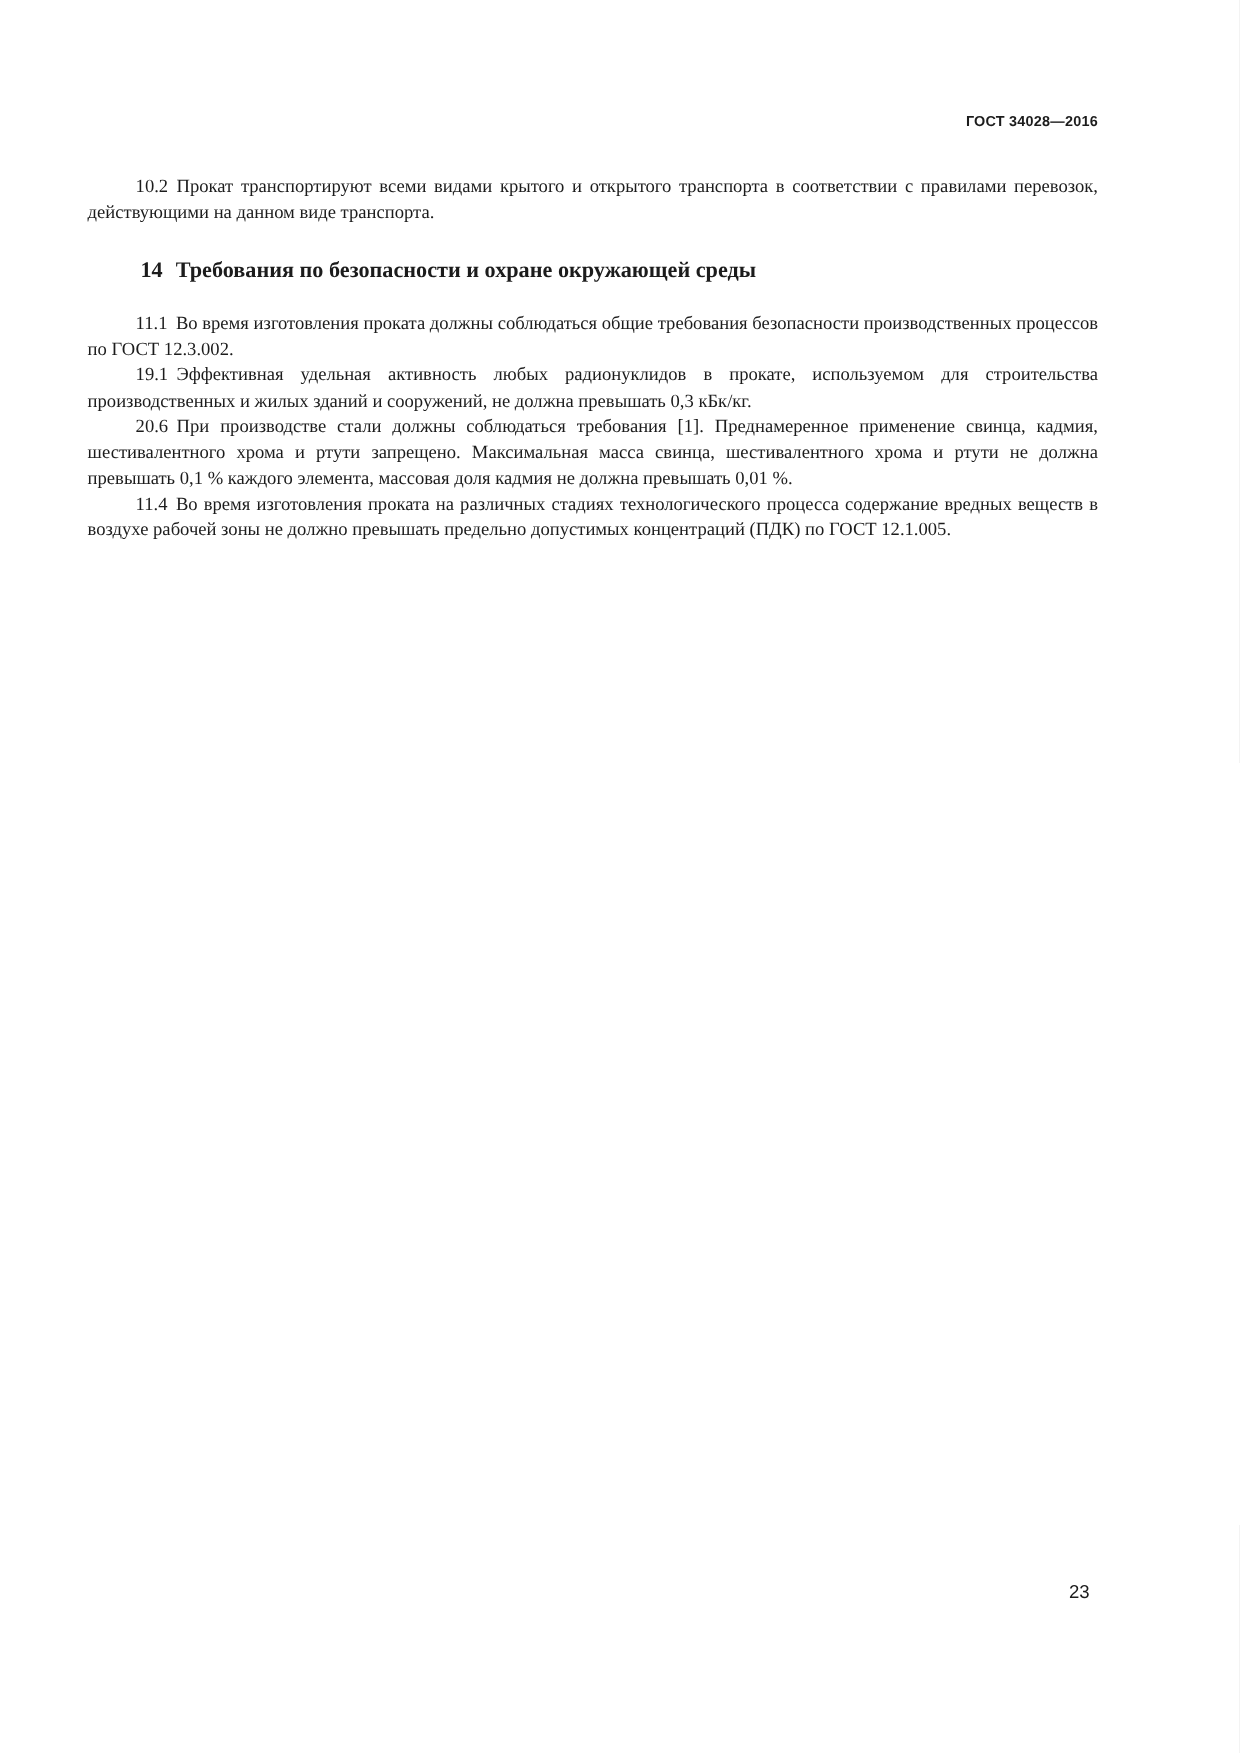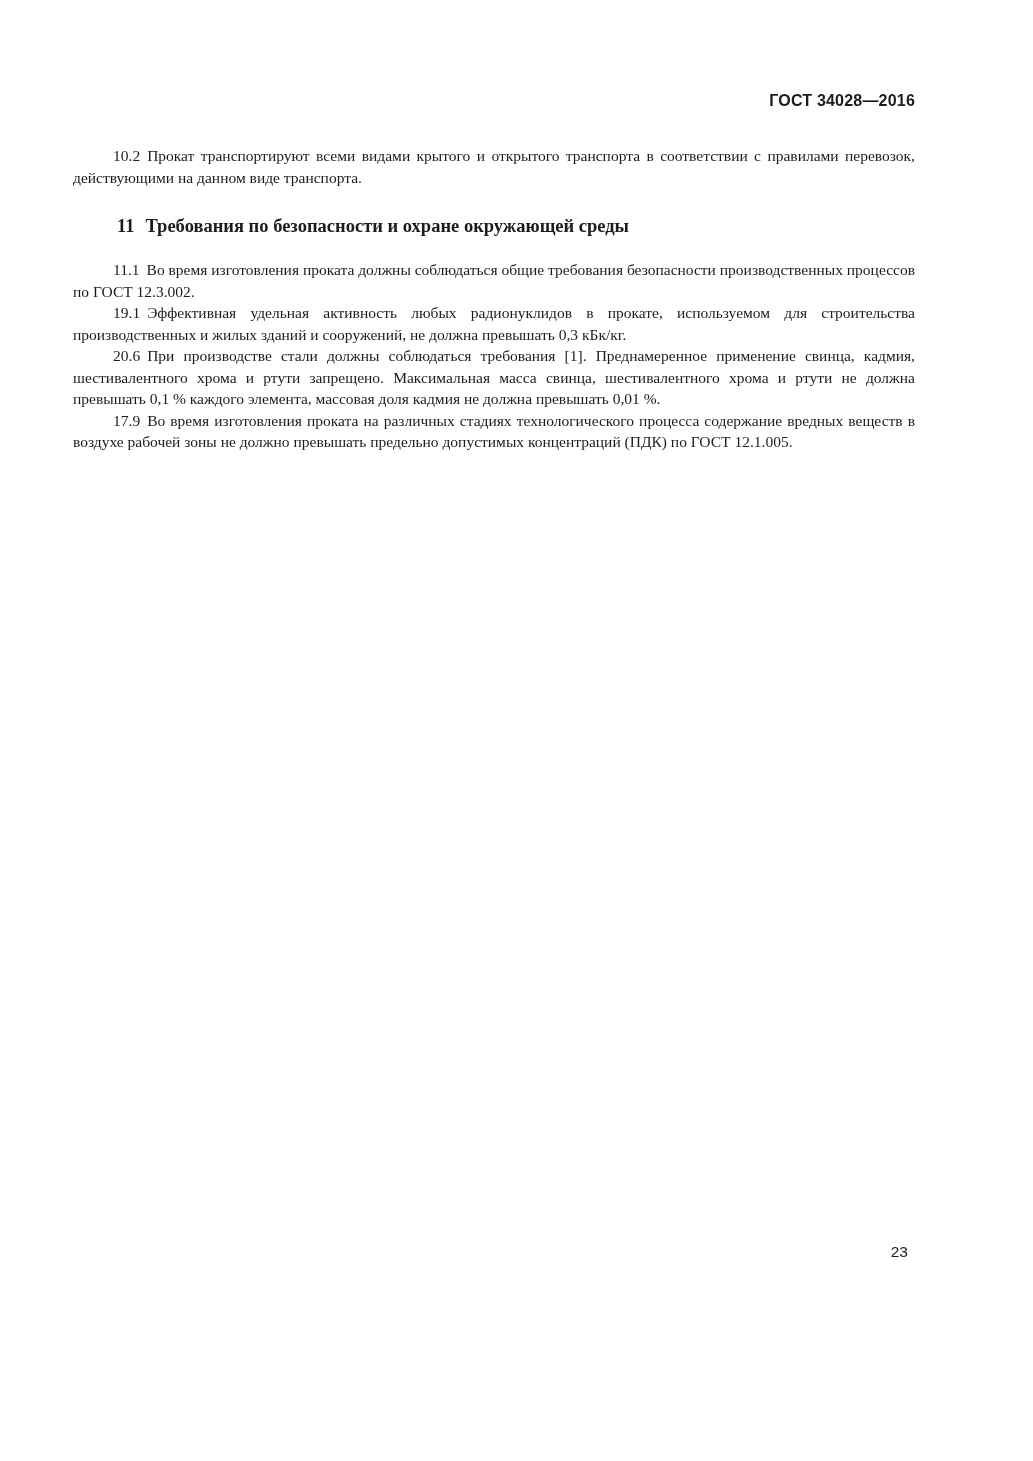--- a/index.html
+++ b/index.html
@@ -17,21 +17,21 @@
     color: var(--text-color);
     font-family: "Liberation Sans", "DejaVu Sans", sans-serif;
     overflow: hidden;
   }
   .doc-header {
     padding: 93px 118px 0 73px;
     text-align: right;
     line-height: 16px;
   }
   .doc-number {
-    font-size: 16px;
+    font-size: 12px;
     font-weight: bold;
     letter-spacing: 0.2px;
     text-align: center;
   }
   .doc-body {
     margin: 36px 118px 0 73px;
     font-family: Liberation Serif, serif;
   }
   .para {
     font-size: 15.5px;
@@ -45,50 +45,50 @@
     font-weight: bold;
     line-height: 25px;
     text-indent: 44px;
     margin-top: 26px;
     margin-bottom: 20px;
     text-align: left;
   }
   .heading-num { margin-right: 11px; }
   .doc-footer {
     position: absolute;
-    top: 1244px;
+    top: 1320px;
     right: 125px;
     line-height: 16px;
   }
   .page-number { font-size: 15.5px; }
 </style>
 </head>
 <body>
 
 <div class="page">
 
   <header class="doc-header">
     <span class="doc-number">ГОСТ 34028—2016</span>
   </header>
 
   <main class="doc-body">
 
     <p class="para"><span class="clause-num">10.2</span><span>Прокат транспортируют всеми видами крытого и открытого транспорта в соответствии с правилами перевозок, действующими на данном виде транспорта.</span></p>
 
-    <h2 class="section-heading"><span class="heading-num">11</span><span>Требования по безопасности и охране окружающей среды</span></h2>
+    <h2 class="section-heading"><span class="heading-num">14</span><span>Требования по безопасности и охране окружающей среды</span></h2>
 
     <p class="para"><span class="clause-num">11.1</span><span>Во время изготовления проката должны соблюдаться общие требования безопасности производственных процессов по ГОСТ 12.3.002.</span></p>
 
     <p class="para"><span class="clause-num">19.1</span><span>Эффективная удельная активность любых радионуклидов в прокате, используемом для строительства производственных и жилых зданий и сооружений, не должна превышать 0,3 кБк/кг.</span></p>
 
 
     <p class="para"><span class="clause-num">20.6</span><span>При производстве стали должны соблюдаться требования [1]. Преднамеренное применение свинца, кадмия, шестивалентного хрома и ртути запрещено. Максимальная масса свинца, шестивалентного хрома и ртути не должна превышать 0,1 % каждого элемента, массовая доля кадмия не должна превышать 0,01 %.</span></p>
 
 
-    <p class="para"><span class="clause-num">17.9</span><span>Во время изготовления проката на различных стадиях технологического процесса содержание вредных веществ в воздухе рабочей зоны не должно превышать предельно допустимых концентраций (ПДК) по ГОСТ 12.1.005.</span></p>
+    <p class="para"><span class="clause-num">11.4</span><span>Во время изготовления проката на различных стадиях технологического процесса содержание вредных веществ в воздухе рабочей зоны не должно превышать предельно допустимых концентраций (ПДК) по ГОСТ 12.1.005.</span></p>
 
   </main>
 
   <footer class="doc-footer">
     <span class="page-number">23</span>
   </footer>
 
 </div>
 
 </body></html>

